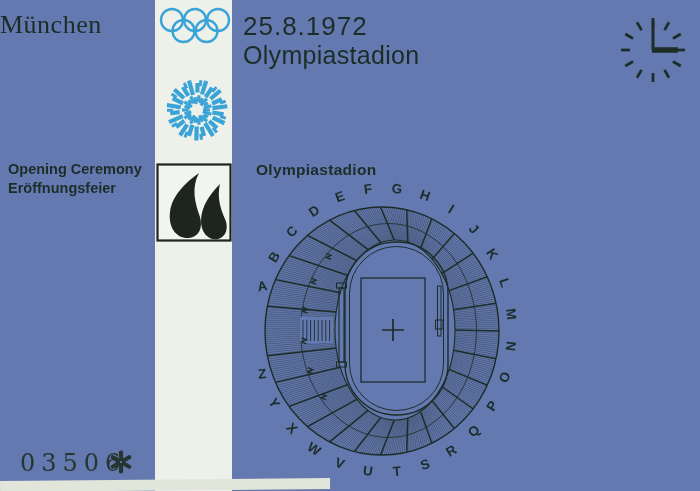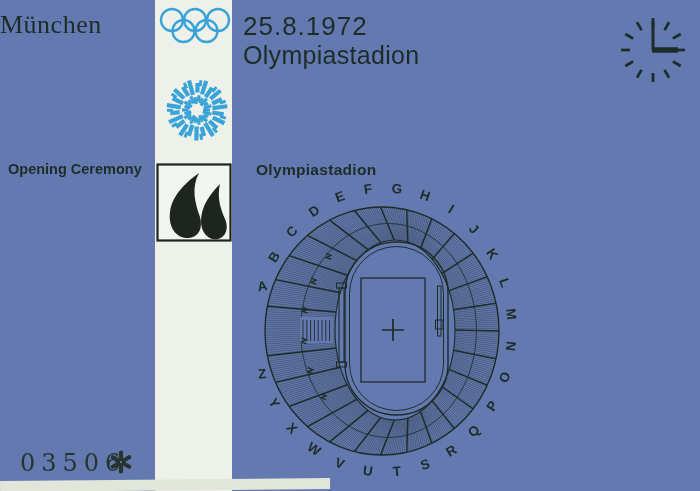--- a/index.html
+++ b/index.html
@@ -25,20 +25,21 @@
 
 <div class="abs stripe"></div>
 <div class="abs sliver"></div>
 
 <div class="abs ink city">München</div>
 <div class="abs ink date">25.8.1972</div>
 <div class="abs ink ttype">Olympiastadion</div>
 
 <div class="abs ink eventblock">
   <div>Opening Ceremony</div>
+  <div>Eröffnungsfeier</div>
 </div>
 
 <div class="abs ink venue">Olympiastadion</div>
 <div class="abs serial">03506</div>
 
 <svg id="gfx" width="700" height="491" viewBox="0 0 700 491">
   <g id="rings">
       <circle cx="172" cy="20" r="11" fill="none" stroke="#3aa3d7" stroke-width="2.4"></circle>
       <circle cx="195" cy="20" r="11" fill="none" stroke="#3aa3d7" stroke-width="2.4"></circle>
       <circle cx="218" cy="20" r="11" fill="none" stroke="#3aa3d7" stroke-width="2.4"></circle>

